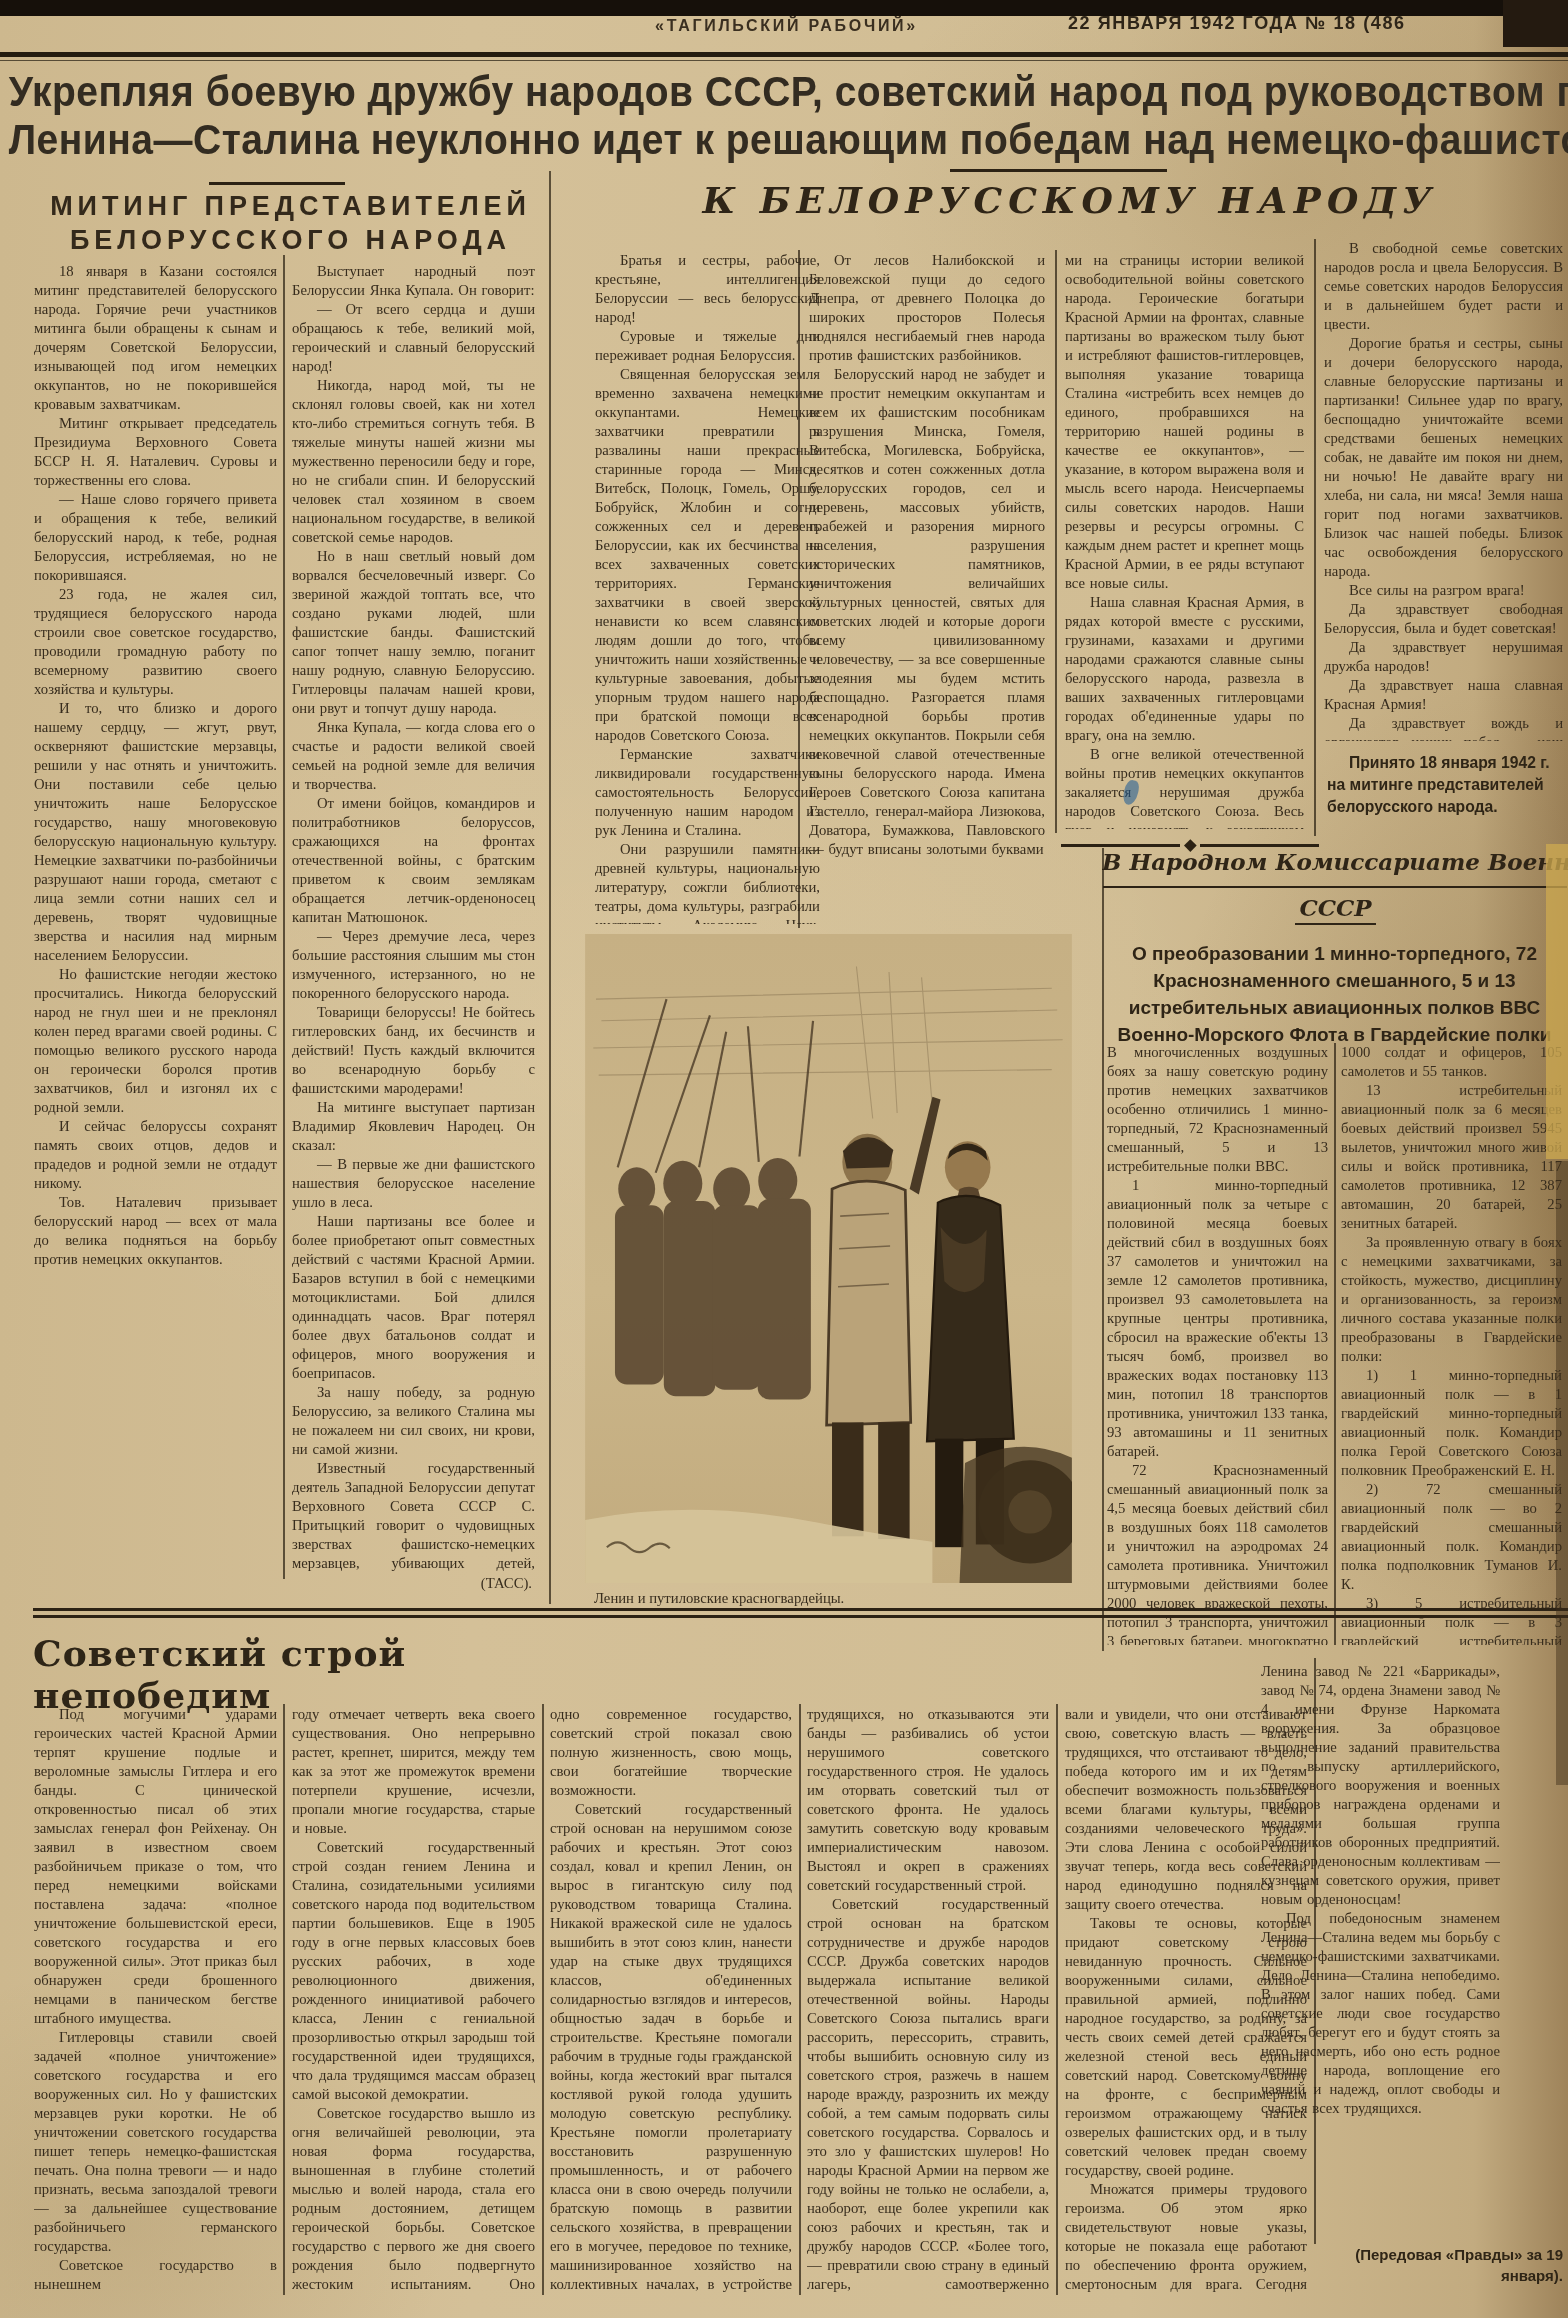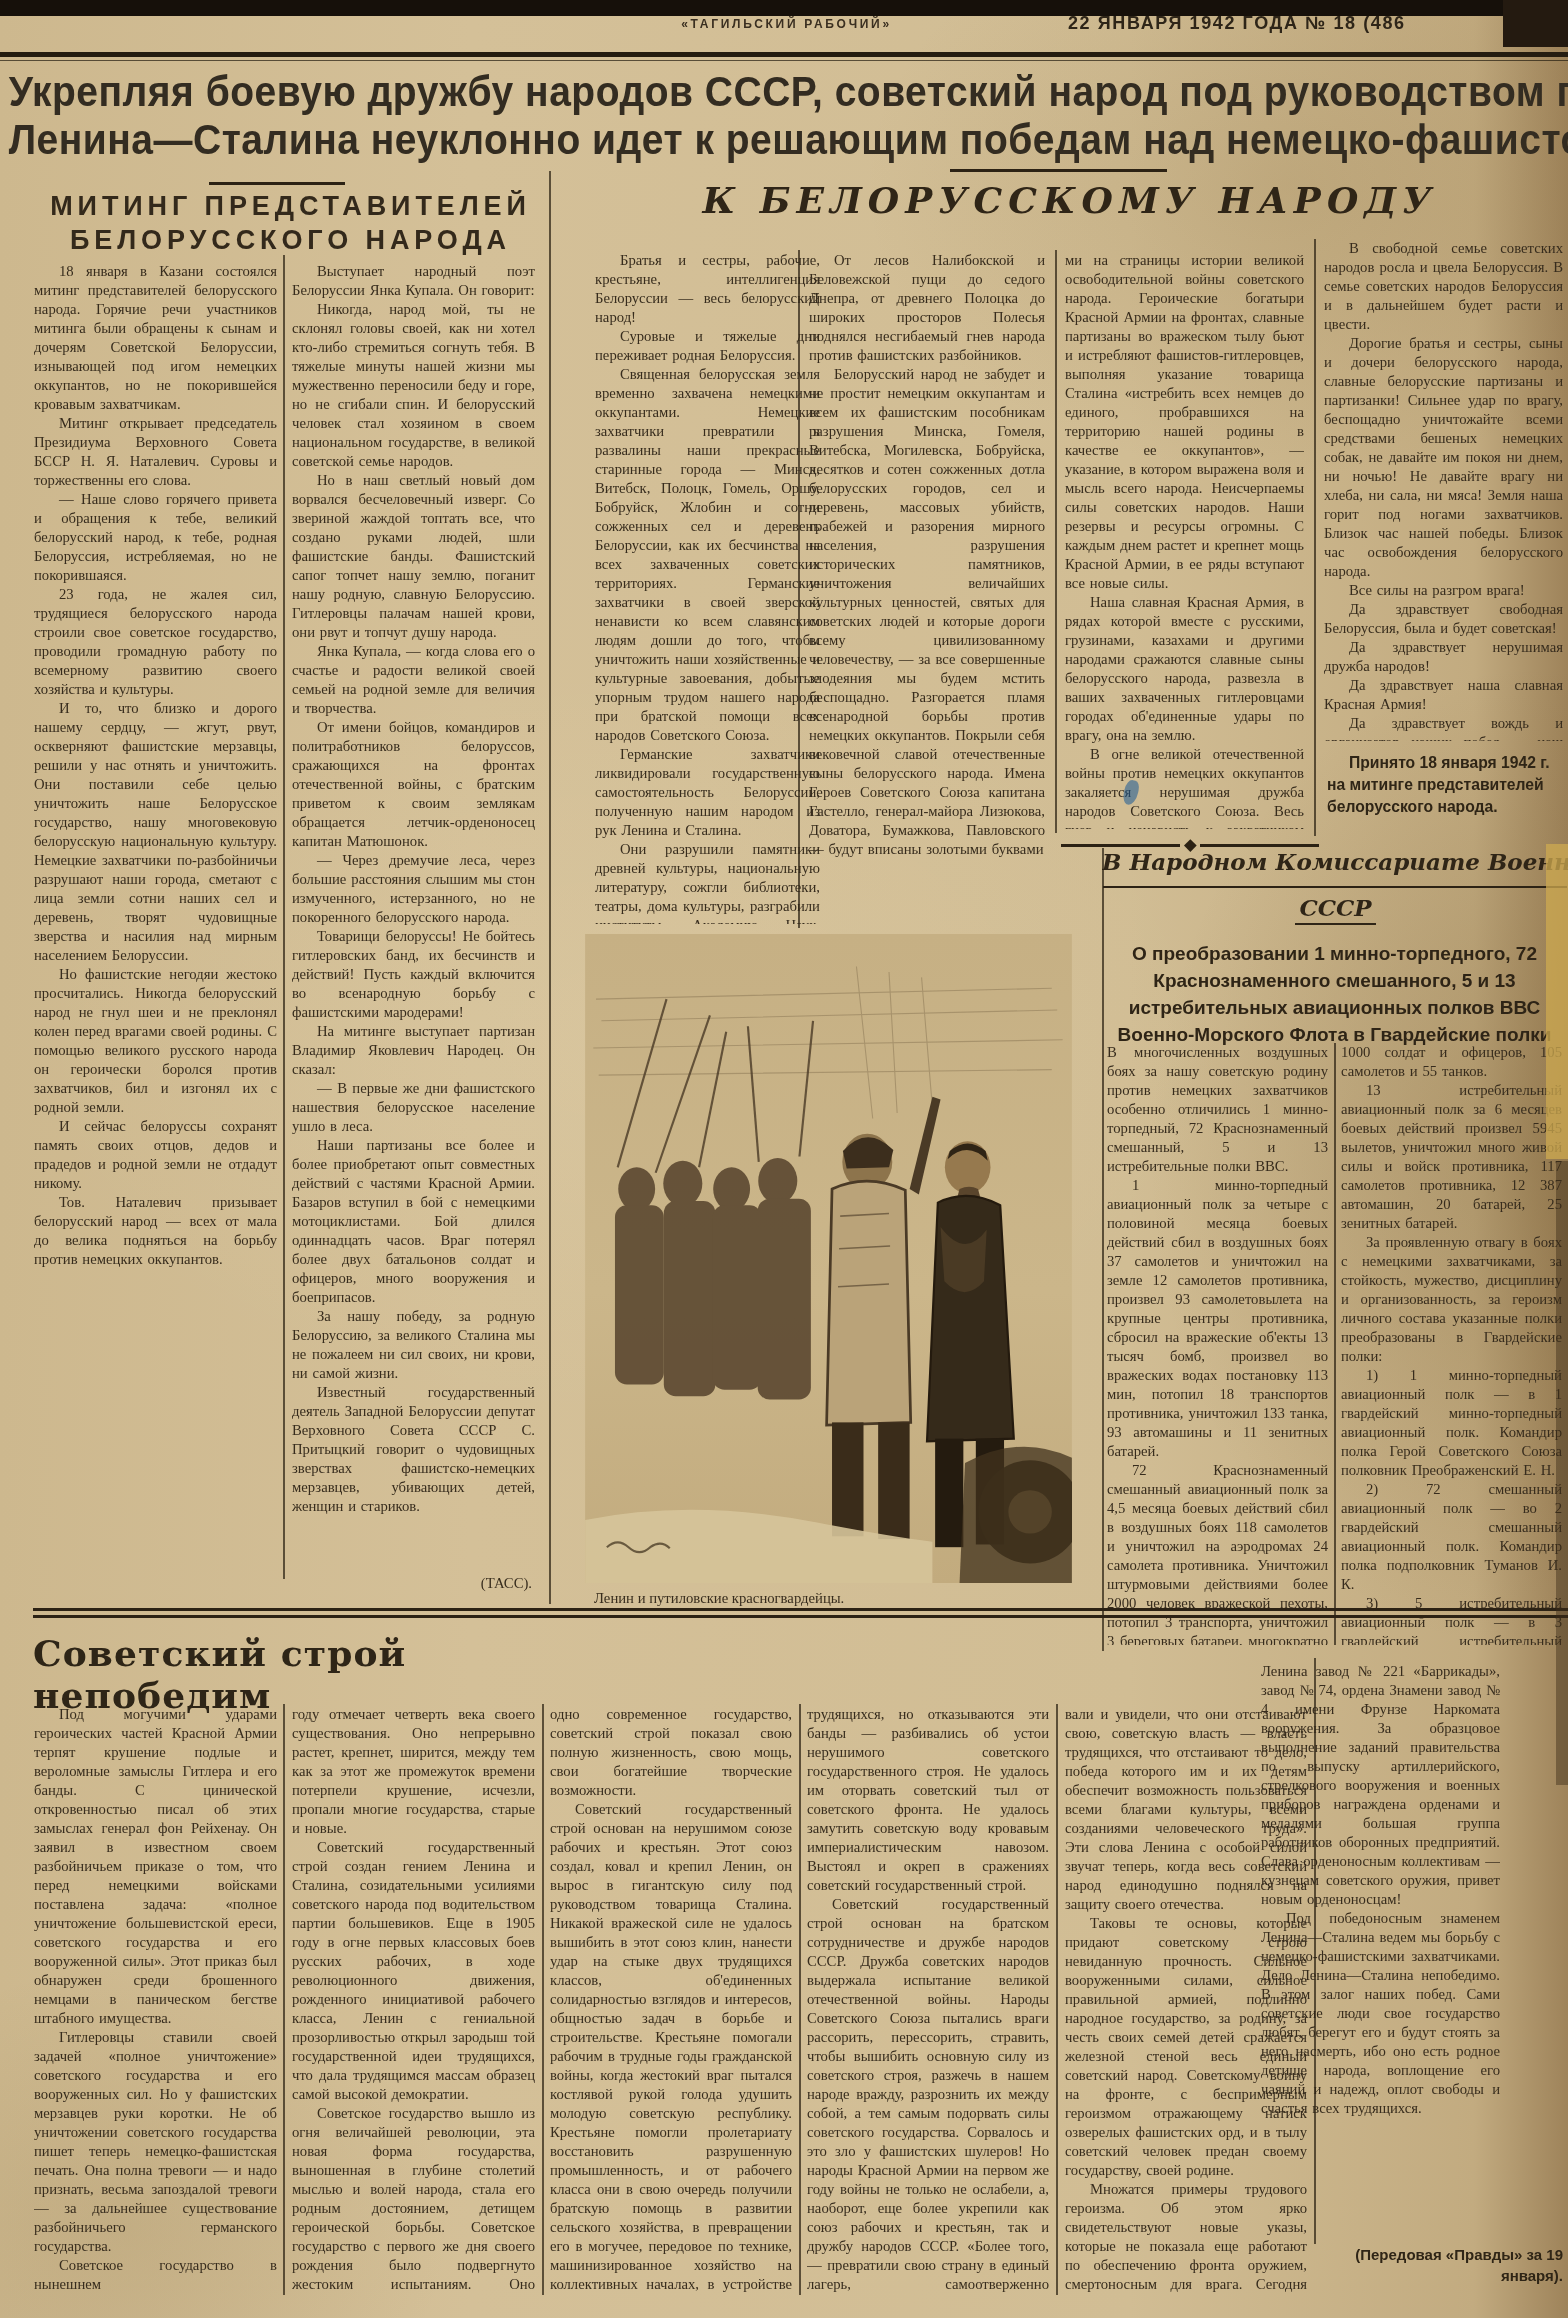--- a/index.html
+++ b/index.html
@@ -9,21 +9,21 @@
       radial-gradient(597px 760px at 98% 50%, rgba(105,78,34,.25), transparent 65%),
       radial-gradient(543px 434px at 8% 96%, rgba(120,95,50,.14), transparent 60%),
       radial-gradient(868px 543px at 40% 45%, rgba(255,244,210,.10), transparent 70%),
       linear-gradient(90deg,#cdb88e 0%,#d4c098 30%,#d1bd94 72%,#c2ab80 94%,#9e835a 100%);
     color:#362b1d; font-family:"Liberation Serif",serif;}
   .abs{position:absolute;}
   
   .topstrip{left:0;top:0;width:1568px;height:16.3px;background:#16100a;}
   .topcorner{right:0;top:0;width:65px;height:47px;background:#241a10;}
   .masthead-name{left:575px;top:17.4px;width:423px;text-align:center;
-    font-family:"Liberation Sans",sans-serif;font-weight:bold;font-size:12px;
+    font-family:"Liberation Sans",sans-serif;font-weight:bold;font-size:16px;
     letter-spacing:2.7px;color:#3a2f20;}
   .dateline{left:1058px;top:13px;width:505px;font-family:"Liberation Sans",sans-serif;
     font-weight:bold;font-size:18px;letter-spacing:1.6px;color:#2e2518;white-space:nowrap;overflow:hidden;margin-left:10px;}
   .mast-rule1{left:0;top:52px;width:1568px;height:4.9px;background:#241c10;}
   .mast-rule2{left:0;top:60px;width:1568px;height:1.1px;background:rgba(36,28,16,.7);}
   
   .banner{left:0;top:66px;width:1568px;height:100px;overflow:hidden;padding-left:8.7px;
     font-family:"Liberation Sans",sans-serif;font-weight:bold;color:#332c21;}
   .banner div{font-size:39px;line-height:48px;white-space:nowrap;letter-spacing:0.5px;
     transform:scaleY(1.08);transform-origin:left top;}
@@ -104,20 +104,21 @@
       <p>Митинг открывает председатель Президиума Верховного Совета БССР Н. Я. Наталевич. Суровы и торжественны его слова.</p>
       <p>— Наше слово горячего привета и обращения к тебе, великий белорусский народ, к тебе, родная Белоруссия, истребляемая, но не покорившаяся.</p>
       <p>23 года, не жалея сил, трудящиеся белорусского народа строили свое советское государство, проводили громадную работу по всемерному развитию своего хозяйства и культуры.</p>
       <p>И то, что близко и дорого нашему сердцу, — жгут, рвут, оскверняют фашистские мерзавцы, решили у нас отнять и уничтожить. Они поставили себе целью уничтожить наше Белорусское государство, нашу многовековую белорусскую национальную культуру. Немецкие захватчики по-разбойничьи разрушают наши города, сметают с лица земли сотни наших сел и деревень, творят чудовищные зверства и насилия над мирным населением Белоруссии.</p>
       <p>Но фашистские негодяи жестоко просчитались. Никогда белорусский народ не гнул шеи и не преклонял колен перед врагами своей родины. С помощью великого русского народа он героически боролся против захватчиков, бил и изгонял их с родной земли.</p>
       <p>И сейчас белоруссы сохранят память своих отцов, дедов и прадедов и родной земли не отдадут никому.</p>
       <p>Тов. Наталевич призывает белорусский народ — всех от мала до велика подняться на борьбу против немецких оккупантов.</p>
     </div>
   <div class="col" style="left:292px;top:262px;width:243px;height:1310px;">
       <p>Выступает народный поэт Белоруссии Янка Купала. Он говорит:</p>
+      <p>— От всего сердца и души обращаюсь к тебе, великий мой, героический и славный белорусский народ!</p>
       <p>Никогда, народ мой, ты не склонял головы своей, как ни хотел кто-либо стремиться согнуть тебя. В тяжелые минуты нашей жизни мы мужественно переносили беду и горе, но не сгибали спин. И белорусский человек стал хозяином в своем национальном государстве, в великой советской семье народов.</p>
       <p>Но в наш светлый новый дом ворвался бесчеловечный изверг. Со звериной жаждой топтать все, что создано руками людей, шли фашистские банды. Фашистский сапог топчет нашу землю, поганит нашу родную, славную Белоруссию. Гитлеровцы палачам нашей крови, они рвут и топчут душу народа.</p>
       <p>Янка Купала, — когда слова его о счастье и радости великой своей семьей на родной земле для величия и творчества.</p>
       <p>От имени бойцов, командиров и политработников белоруссов, сражающихся на фронтах отечественной войны, с братским приветом к своим землякам обращается летчик-орденоносец капитан Матюшонок.</p>
       <p>— Через дремучие леса, через большие расстояния слышим мы стон измученного, истерзанного, но не покоренного белорусского народа.</p>
       <p>Товарищи белоруссы! Не бойтесь гитлеровских банд, их бесчинств и действий! Пусть каждый включится во всенародную борьбу с фашистскими мародерами!</p>
       <p>На митинге выступает партизан Владимир Яковлевич Народец. Он сказал:</p>
       <p>— В первые же дни фашистского нашествия белорусское население ушло в леса.</p>
       <p>Наши партизаны все более и более приобретают опыт совместных действий с частями Красной Армии. Базаров вступил в бой с немецкими мотоциклистами. Бой длился одиннадцать часов. Враг потерял более двух батальонов солдат и офицеров, много вооружения и боеприпасов.</p>
       <p>За нашу победу, за родную Белоруссию, за великого Сталина мы не пожалеем ни сил своих, ни крови, ни самой жизни.</p>

